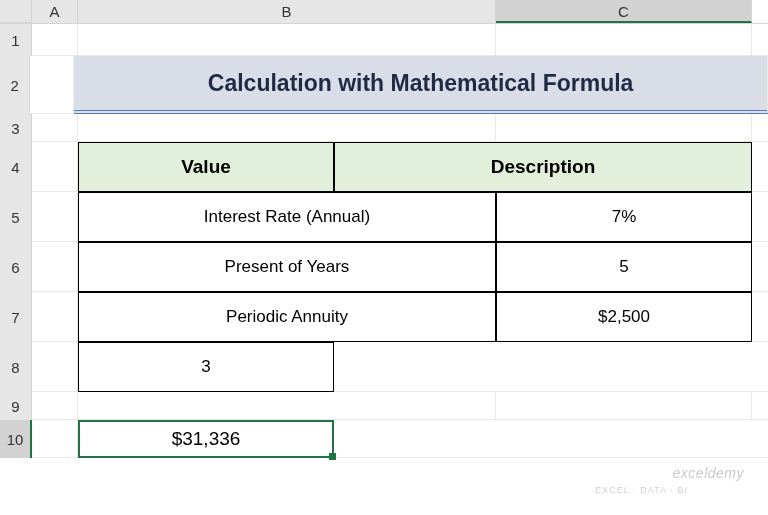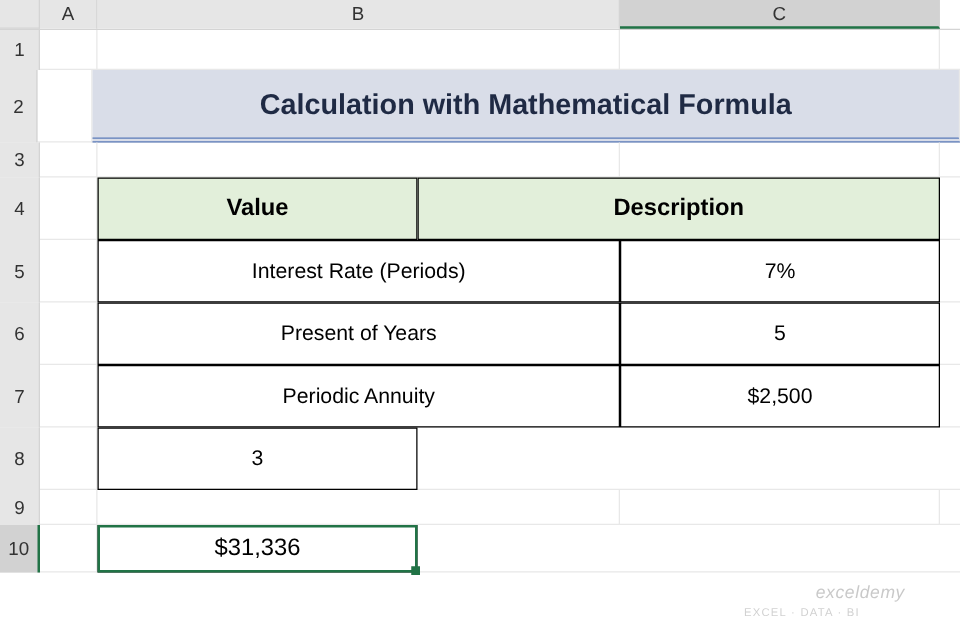--- a/index.html
+++ b/index.html
@@ -121,21 +121,21 @@
     position: absolute;
     width: 7px;
     height: 7px;
     background: #217346;
     right: -3px;
     bottom: -3px;
     z-index: 11;
   }
   .watermark {
     position: absolute;
-    right: 44px;
+    right: 24px;
     bottom: 34px;
     font-size: 14px;
     color: rgba(120,120,120,0.4);
     font-style: italic;
     letter-spacing: 0.5px;
     z-index: 2;
   }
   .watermark-sub {
     position: absolute;
     right: 80px;
@@ -182,21 +182,21 @@
   <div class="row r4">
     <div class="row-header r4">4</div>
     <div class="cell col-A r4"></div>
     <div class="cell col-C r4 header-cell">Value</div>
     <div class="cell col-B r4 header-cell">Description</div>
   </div>
 
   <div class="row r5">
     <div class="row-header r5">5</div>
     <div class="cell col-A r5"></div>
-    <div class="cell col-B r5 data-cell">Interest Rate (Periods)</div>
+    <div class="cell col-B r5 data-cell">Interest Rate (Annual)</div>
     <div class="cell col-C r5 data-cell">7%</div>
   </div>
 
   <div class="row r6">
     <div class="row-header r6">6</div>
     <div class="cell col-A r6"></div>
     <div class="cell col-B r6 data-cell">Present of Years</div>
     <div class="cell col-C r6 data-cell">5</div>
   </div>
 

